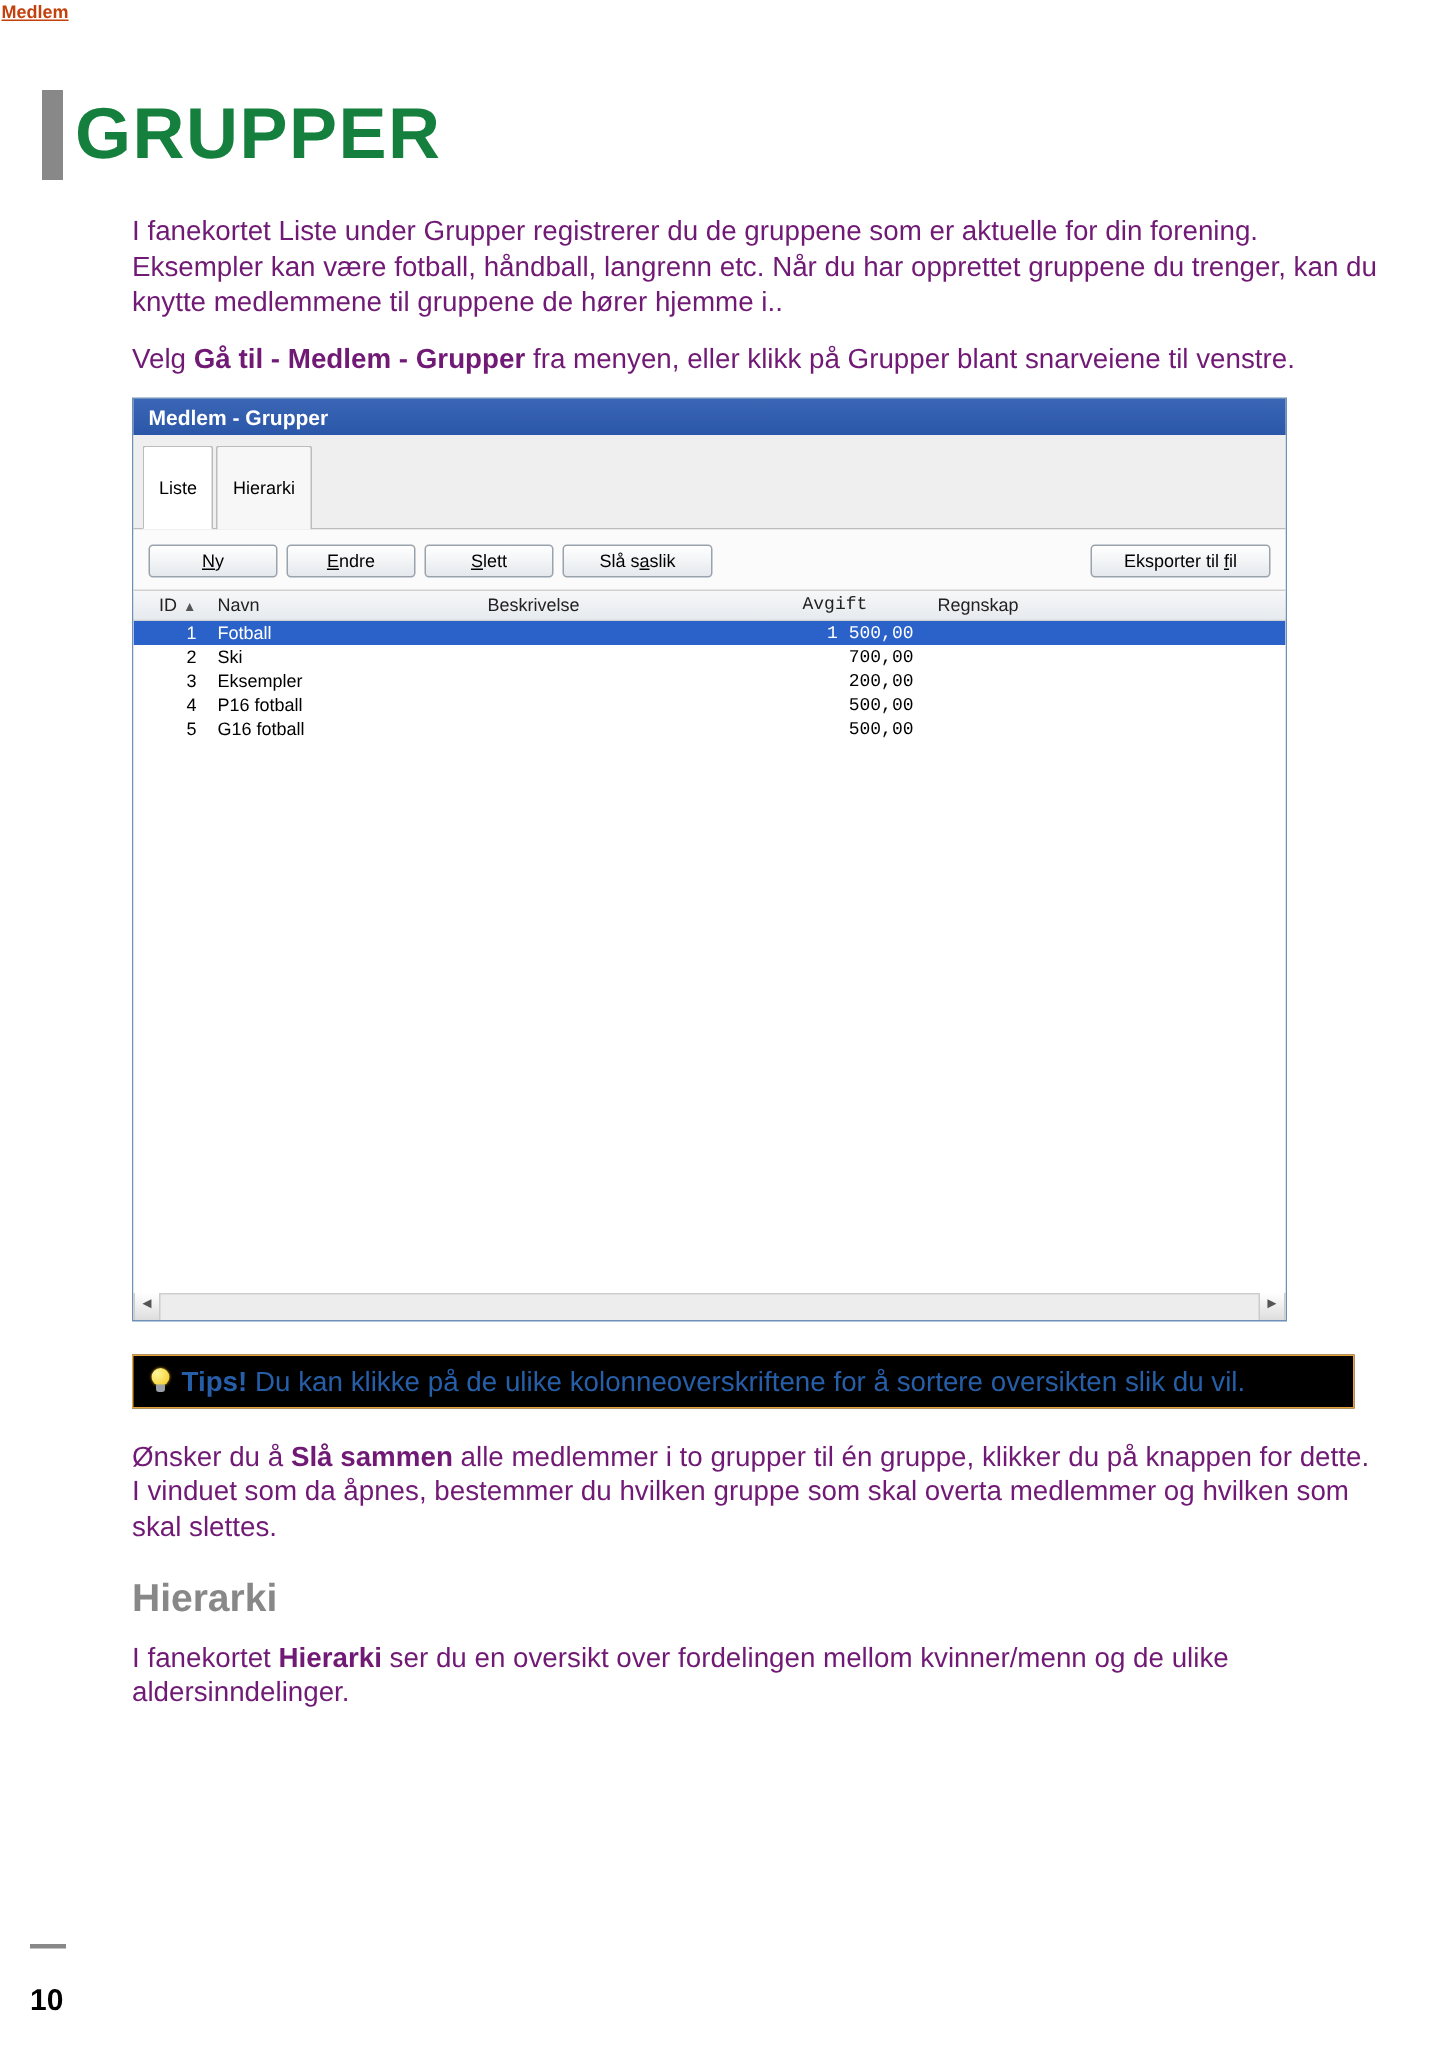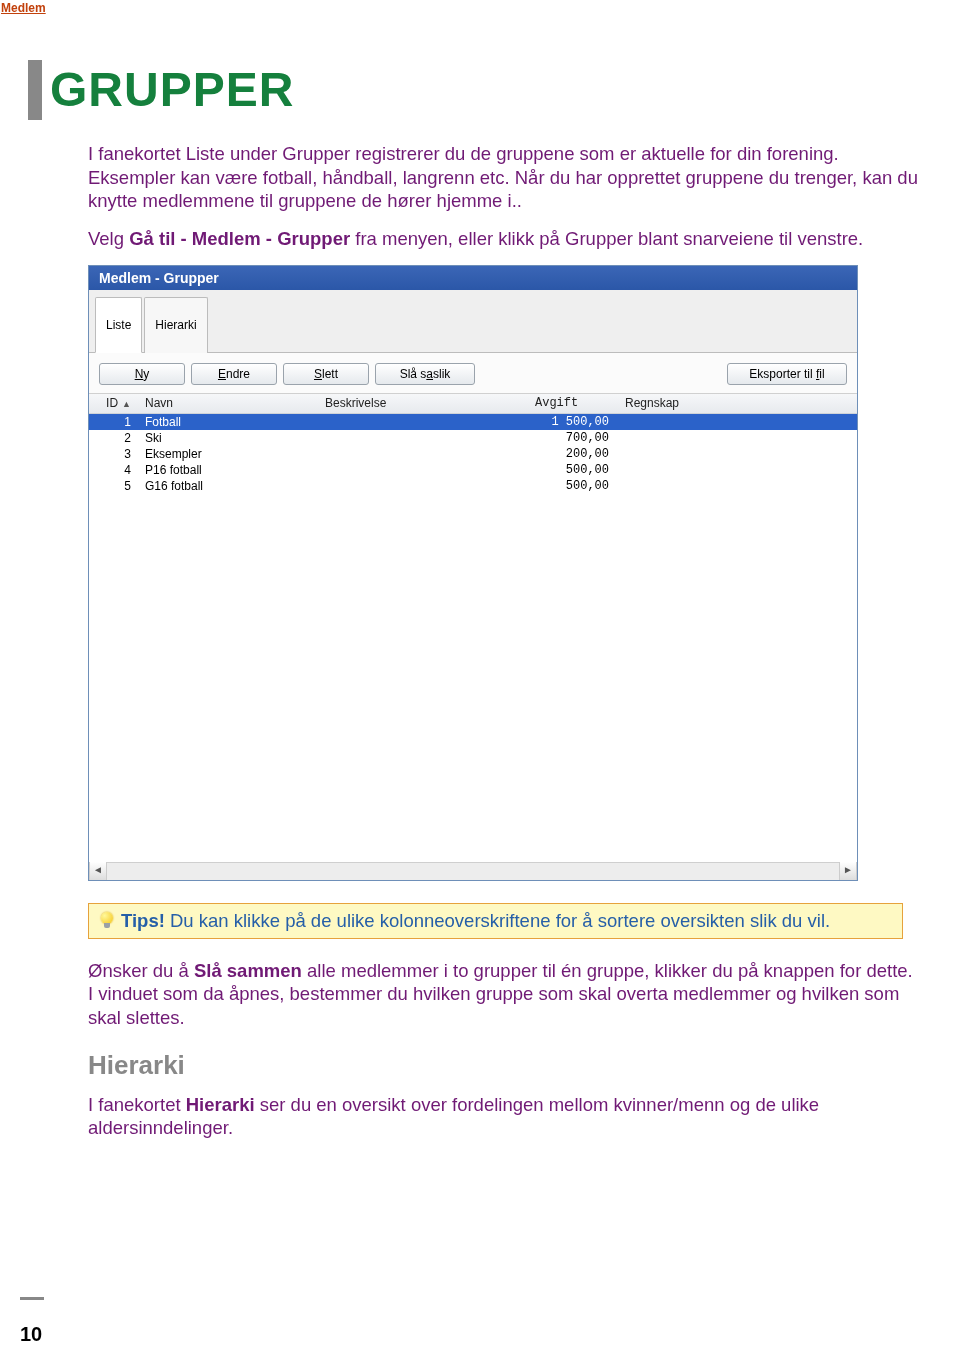--- a/index.html
+++ b/index.html
@@ -159,21 +159,21 @@
     text-align: center;
     line-height: 16px;
     font-size: 10px;
     cursor: pointer;
   }
   .scroll-track { flex: 1; }
   .tip-box {
     margin-left: 60px;
     margin-top: 22px;
     border: 1.5px solid #e6a23c;
-    background: #fef9c3;
+    background: #000000;
     padding: 6px 10px;
     width: 815px;
     display: flex;
     align-items: flex-start;
     gap: 6px;
   }
   .bulb-icon {
     width: 16px; height: 20px;
     flex: 0 0 16px;
     position: relative;

